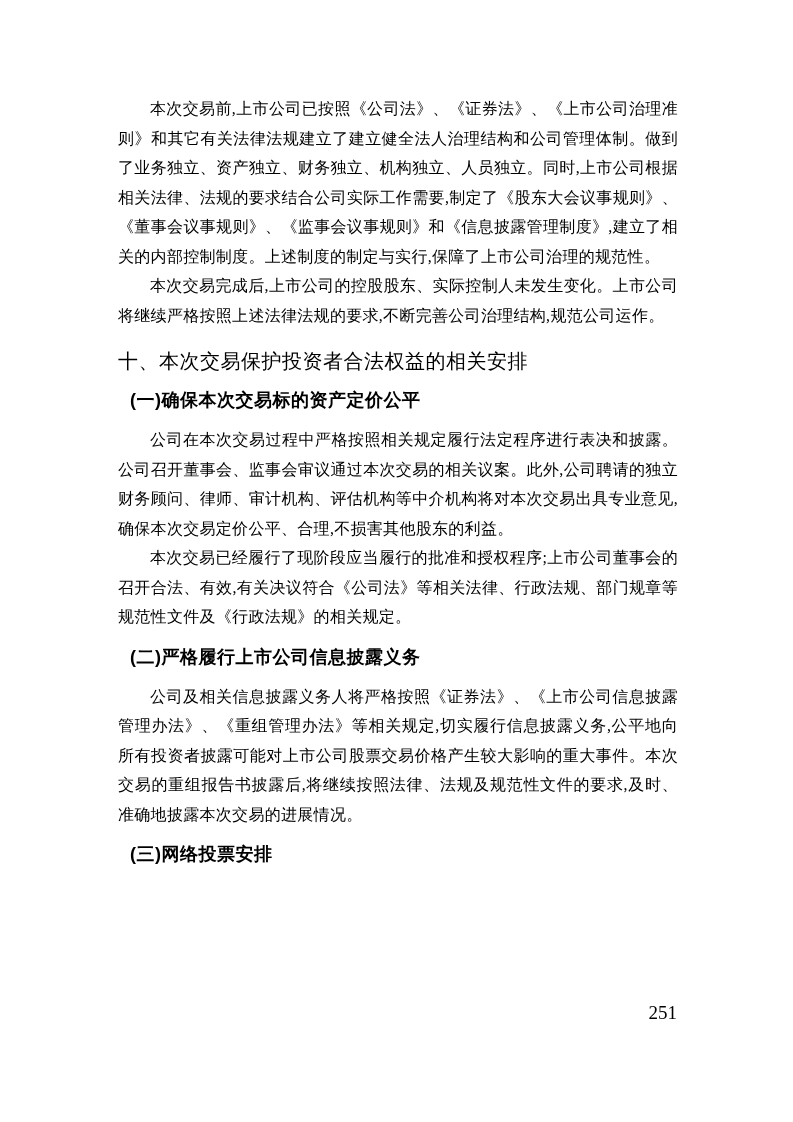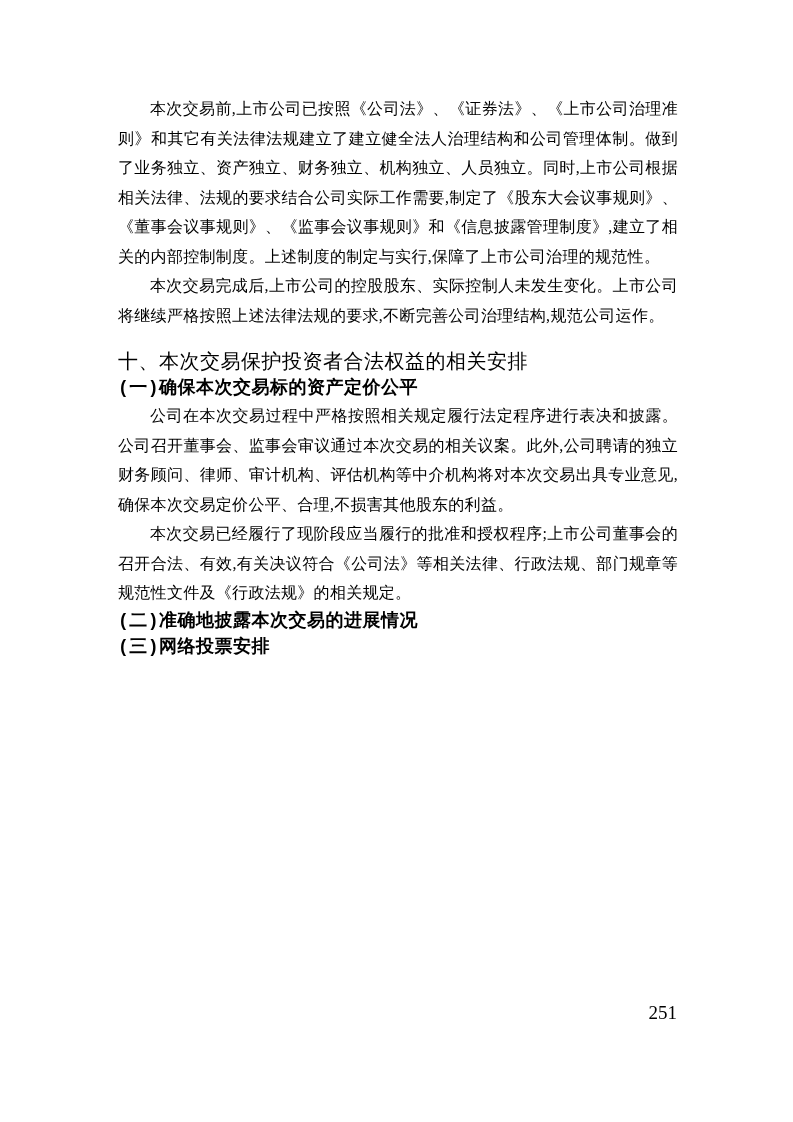--- a/index.html
+++ b/index.html
@@ -32,25 +32,25 @@
   }
   h1.section-heading {
     font-family: "Liberation Sans", "DejaVu Sans", sans-serif;
     font-weight: normal;
     font-size: 20px;
     line-height: 28px;
     margin: 17px 0 0 0;
     letter-spacing: 0.5px;
   }
   h2.subsection-heading {
-    font-family: Liberation Mono, monospace;
+    font-family: Liberation Sans, sans-serif;
     font-weight: bold;
     font-size: 18px;
     line-height: 26px;
-    margin: 0;
+    margin: 12px;
     letter-spacing: 0.5px;
   }
   .mt-p2  { margin-top: 22px; }
   .mt-h2a { margin-top: 24px; }
   .mt-p3  { margin-top: 19px; }
   .mt-p4  { margin-top: 11px; }
   .mt-h2b { margin-top: 27px; }
   .mt-p5  { margin-top: 21px; }
   .mt-h2c { margin-top: 23px; }
   .mt-p6  { margin-top: 16px; }
@@ -75,22 +75,23 @@
     <p class="body-para mt-p2">本次交易完成后,上市公司的控股股东、实际控制人未发生变化。上市公司将继续严格按照上述法律法规的要求,不断完善公司治理结构,规范公司运作。</p>
 
     <h1 class="section-heading">十、本次交易保护投资者合法权益的相关安排</h1>
 
     <h2 class="subsection-heading mt-h2a">(一)确保本次交易标的资产定价公平</h2>
 
     <p class="body-para mt-p3">公司在本次交易过程中严格按照相关规定履行法定程序进行表决和披露。公司召开董事会、监事会审议通过本次交易的相关议案。此外,公司聘请的独立财务顾问、律师、审计机构、评估机构等中介机构将对本次交易出具专业意见,确保本次交易定价公平、合理,不损害其他股东的利益。</p>
 
     <p class="body-para mt-p4">本次交易已经履行了现阶段应当履行的批准和授权程序;上市公司董事会的召开合法、有效,有关决议符合《公司法》等相关法律、行政法规、部门规章等规范性文件及《行政法规》的相关规定。</p>
 
-    <h2 class="subsection-heading mt-h2b">(二)准确地披露本次交易的进展情况</h2>
+    <h2 class="subsection-heading mt-h2b">(二)严格履行上市公司信息披露义务</h2>
 
+    <p class="body-para mt-p5">公司及相关信息披露义务人将严格按照《证券法》、《上市公司信息披露管理办法》、《重组管理办法》等相关规定,切实履行信息披露义务,公平地向所有投资者披露可能对上市公司股票交易价格产生较大影响的重大事件。本次交易的重组报告书披露后,将继续按照法律、法规及规范性文件的要求,及时、准确地披露本次交易的进展情况。</p>
 
     <h2 class="subsection-heading mt-h2c">(三)网络投票安排</h2>
 
 
   </div>
 
   <div class="page-number">251</div>
 </div>
 
 </body></html>

